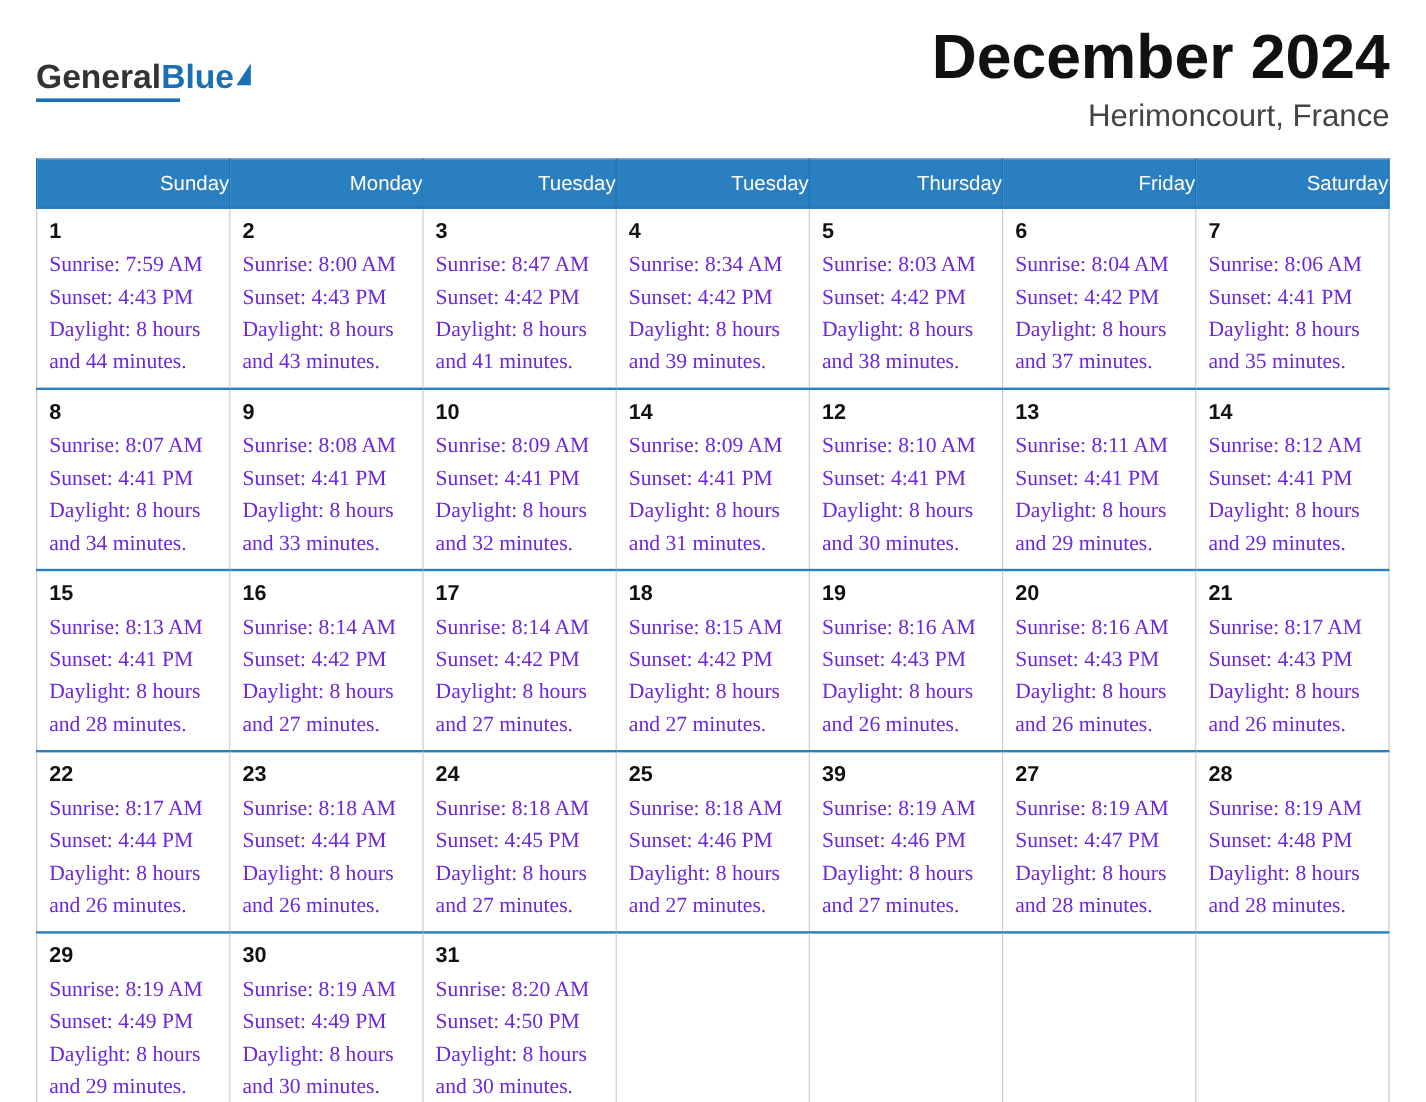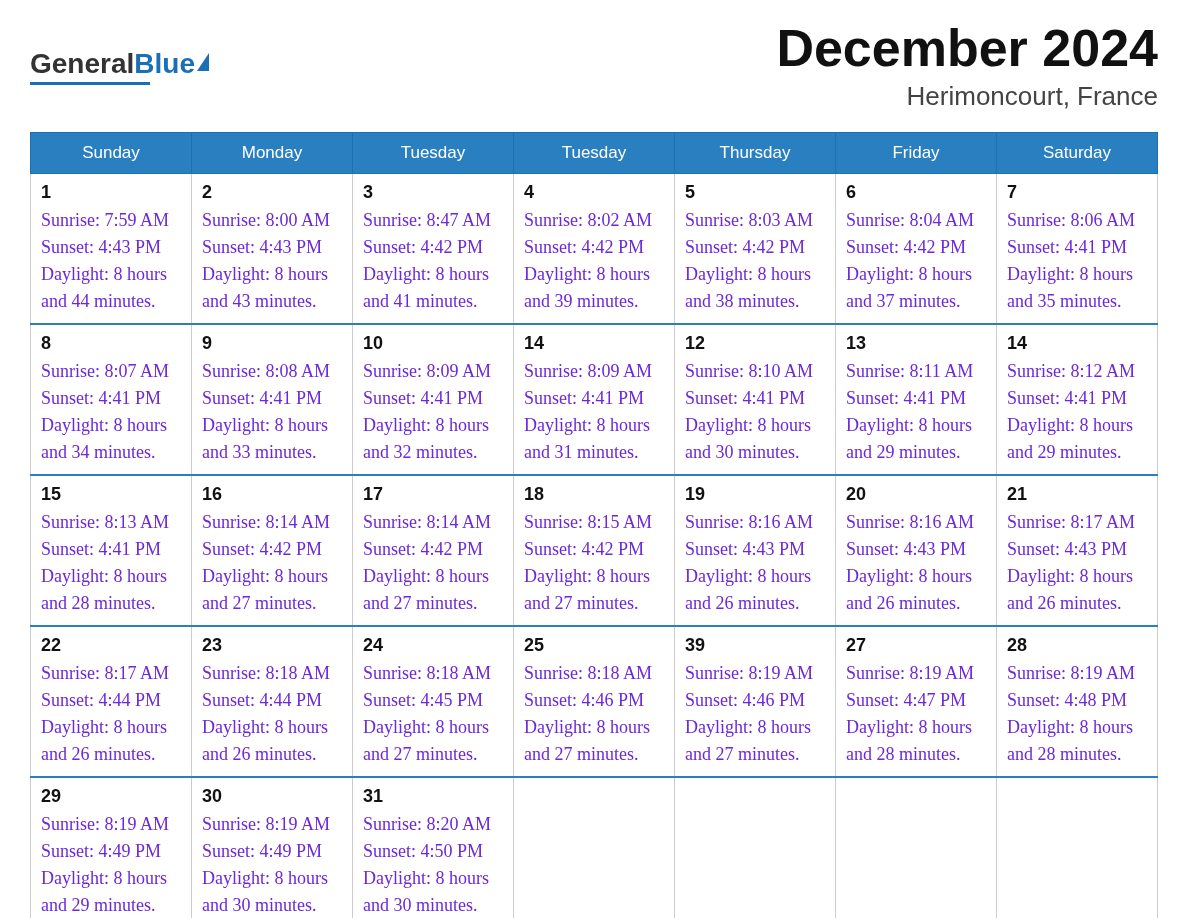--- a/index.html
+++ b/index.html
@@ -62,22 +62,22 @@
     .calendar-table {
       width: 100%;
       border-collapse: collapse;
       border: 1px solid #aaa;
     }
     .calendar-table th {
       background: #2a7fc1;
       color: #fff;
       font-size: 17px;
       font-weight: normal;
-      padding: 10px 11px;
-      text-align: center;
+      padding: 10px 0;
+      text-align: right;
       border: 1px solid #1a6fb5;
     }
     .calendar-table td {
       vertical-align: top;
       padding: 8px 10px;
       border: 1px solid #ccc;
       width: 14.28%;
       min-height: 100px;
       font-size: 13px;
       color: #222;
@@ -155,21 +155,21 @@
         <span class="day-number">3</span>
         <div class="day-info">
           <span>Sunrise: 8:47 AM</span><br>
           <span>Sunset: 4:42 PM</span><br>
           <span>Daylight: 8 hours and 41 minutes.</span>
         </div>
       </td>
         <td>
         <span class="day-number">4</span>
         <div class="day-info">
-          <span>Sunrise: 8:02 AM</span><br>
+          <span>Sunrise: 8:34 AM</span><br>
           <span>Sunset: 4:42 PM</span><br>
           <span>Daylight: 8 hours and 39 minutes.</span>
         </div>
       </td>
         <td>
         <span class="day-number">5</span>
         <div class="day-info">
           <span>Sunrise: 8:03 AM</span><br>
           <span>Sunset: 4:42 PM</span><br>
           <span>Daylight: 8 hours and 38 minutes.</span>

